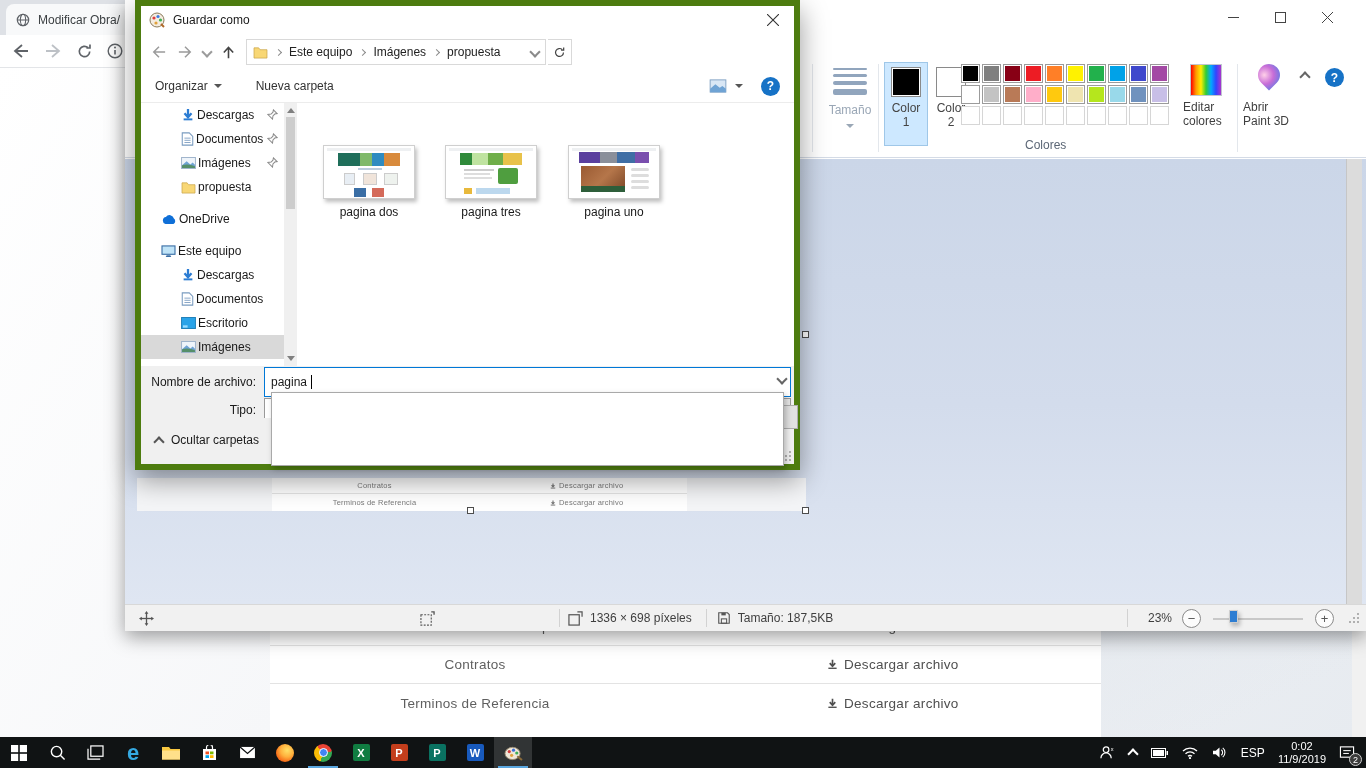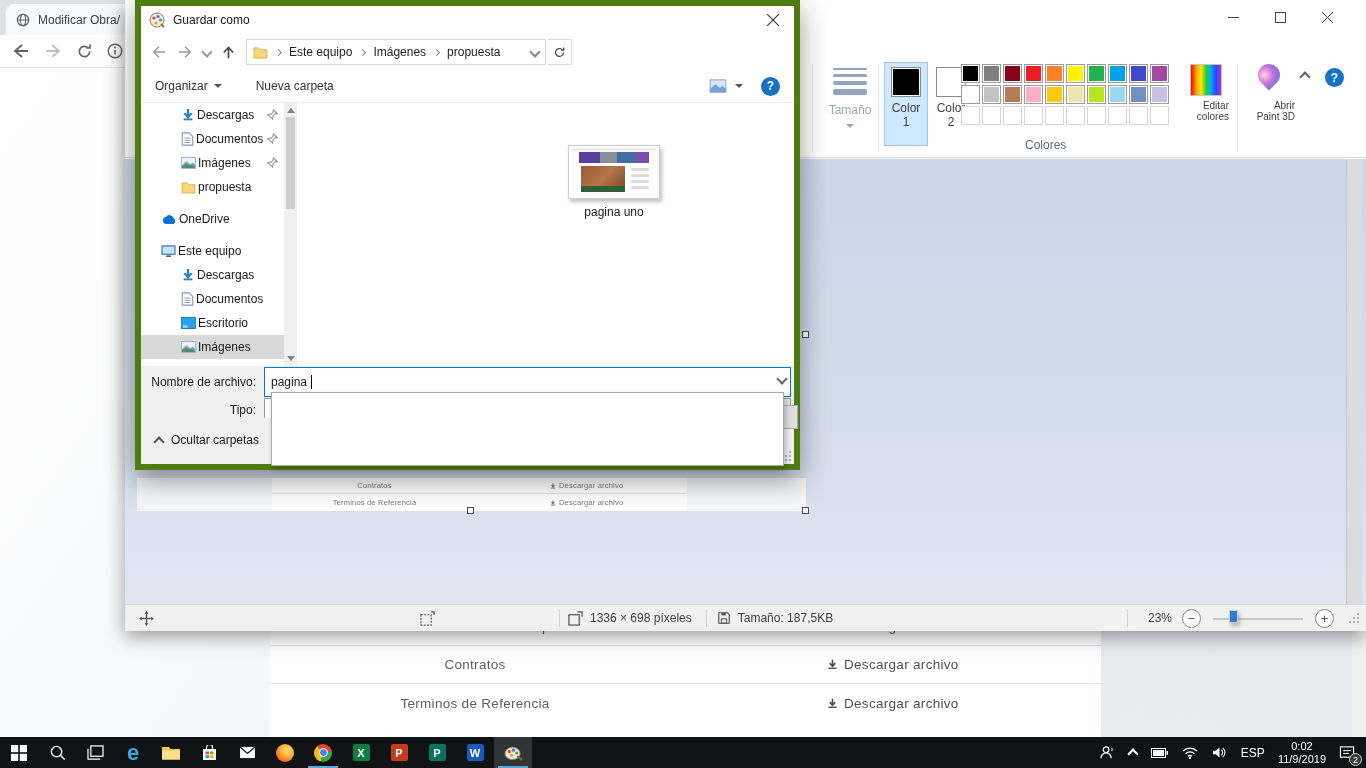--- a/index.html
+++ b/index.html
@@ -42,21 +42,21 @@
   #g-size .bars div{background:#91a5bd;border-radius:2px;margin-bottom:4px;}
   #g-size .lab{color:#9aa7b6;}
   .carrow{display:inline-block;width:0;height:0;border-left:4px solid transparent;border-right:4px solid transparent;border-top:4px solid #9aa7b6;margin-top:3px;}
   .colorbtn{position:absolute;top:32px;width:44px;height:84px;text-align:center;padding-top:4px;border:1px solid transparent;}
   .colorbtn.sel{background:#cde8ff;border:1px solid #9fc7e8;}
   .swbig{width:30px;height:30px;margin:0 auto 4px;border:1px solid #8a8a8a;box-shadow:inset 0 0 0 1px #fff;}
   #palette{position:absolute;left:836px;top:34px;}
   .prowp{display:flex;gap:2px;margin-bottom:2px;}
   .sw{width:19px;height:19px;border:1px solid #9b9b9b;box-shadow:inset 0 0 0 1px #fff;}
   .sw.empty{border:1px solid #d6d6d6;box-shadow:none;background:#fff;}
-  .bigbtn{position:absolute;top:32px;text-align:right;font-size:10px;color:#3f3f3f;}
+  .bigbtn{position:absolute;top:32px;text-align:left;font-size:12px;color:#3f3f3f;}
   .bigbtn .ic{width:32px;height:32px;margin:2px auto 4px;border:1px solid #c0c6cf;}
   #rainbow{background:linear-gradient(90deg,#ff0000,#ff9900,#ffee00,#33cc33,#00aaff,#3344ff,#aa33cc);}
   #p3dic{border:none!important;position:relative;}
   #p3dic .drop{width:22px;height:22px;margin:2px auto 0;border-radius:50% 50% 50% 0;transform:rotate(-45deg);
     background:radial-gradient(circle at 35% 35%,#ffd0e8 0%,#c86dd7 45%,#3f7fe8 100%);}
   #rib-collapse{position:absolute;left:1176px;top:40px;width:18px;height:16px;}
   .chev{display:inline-block;width:8px;height:8px;border-left:2px solid #666;border-top:2px solid #666;}
   .chev.up{transform:rotate(45deg);}
   .chev.down{transform:rotate(-135deg);}
   #rib-help{position:absolute;left:1200px;top:38px;width:19px;height:19px;border-radius:50%;background:#1672c6;
@@ -594,20 +594,46 @@
             </span>
             <span>Imágenes</span>
           </div>
         </div>
       <div id="sb-scroll">
         <div class="scr-arr" style="top:5px;border-bottom:5px solid #808080;"></div>
         <div class="thumbv"></div>
         <div class="scr-arr" style="bottom:5px;border-top:5px solid #808080;"></div>
       </div>
       <div id="files">
+          <div class="fitem" style="left: 11px; top: 42px;">
+            <div class="thumb">
+              <div class="mini-top"></div>
+              <div class="mini" style="left:14px;top:7px;right:14px;height:13px;background:linear-gradient(90deg,#1f6e5a 0 35%,#7fb96a 0 55%,#2e8bc0 0 75%,#d88a3c 0 100%);"></div>
+              <div class="mini" style="left:34px;top:22px;width:24px;height:2px;background:#bcd;"></div>
+              <div class="mini" style="left:20px;top:27px;width:11px;height:12px;background:#e8eef4;border:1px solid #ccc;"></div>
+              <div class="mini" style="left:39px;top:27px;width:14px;height:12px;background:#f0e4da;border:1px solid #ccc;"></div>
+              <div class="mini" style="left:60px;top:27px;width:14px;height:12px;background:#eef2ee;border:1px solid #ccc;"></div>
+              <div class="mini" style="left:30px;top:42px;width:12px;height:9px;background:#3a6ea5;"></div>
+              <div class="mini" style="left:48px;top:42px;width:12px;height:9px;background:#d46a5a;"></div>
+            </div>
+            <div class="fname">pagina dos</div>
+          </div>
+          <div class="fitem" style="left: 133px; top: 42px;">
+            <div class="thumb">
+              <div class="mini-top"></div>
+              <div class="mini" style="left:14px;top:7px;right:14px;height:12px;background:linear-gradient(90deg,#2f8a3a 0 20%,#bfe3a0 0 45%,#6fae49 0 70%,#e8c24a 0 100%);"></div>
+              <div class="mini" style="left:18px;top:23px;width:30px;height:2px;background:#ccc;"></div>
+              <div class="mini" style="left:18px;top:27px;width:26px;height:2px;background:#ddd;"></div>
+              <div class="mini" style="left:18px;top:31px;width:28px;height:2px;background:#ddd;"></div>
+              <div class="mini" style="left:52px;top:22px;width:20px;height:16px;background:#4f9e3f;border-radius:2px;"></div>
+              <div class="mini" style="left:18px;top:42px;width:8px;height:6px;background:#e8b93c;"></div>
+              <div class="mini" style="left:30px;top:42px;width:34px;height:6px;background:#bcd8ee;"></div>
+            </div>
+            <div class="fname">pagina tres</div>
+          </div>
           <div class="fitem" style="left: 256px; top: 42px;">
             <div class="thumb">
               <div class="mini-top"></div>
               <div class="mini" style="left:10px;top:6px;right:10px;height:11px;background:linear-gradient(90deg,#5a3f9e 0 30%,#8a8f9a 0 55%,#3f6ea5 0 80%,#7a4fae 0 100%);"></div>
               <div class="mini" style="left:12px;top:20px;width:44px;height:26px;background:linear-gradient(135deg,#9a5a32 0%,#b5764a 50%,#7a4526 100%);"></div>
               <div class="mini" style="left:12px;top:40px;width:44px;height:6px;background:#2e5e3a;"></div>
               <div class="mini" style="left:62px;top:22px;width:18px;height:3px;background:#ddd;border-radius:2px;"></div>
               <div class="mini" style="left:62px;top:28px;width:18px;height:3px;background:#ddd;border-radius:2px;"></div>
               <div class="mini" style="left:62px;top:34px;width:18px;height:3px;background:#ddd;border-radius:2px;"></div>
               <div class="mini" style="left:62px;top:40px;width:18px;height:3px;background:#ddd;border-radius:2px;"></div>

